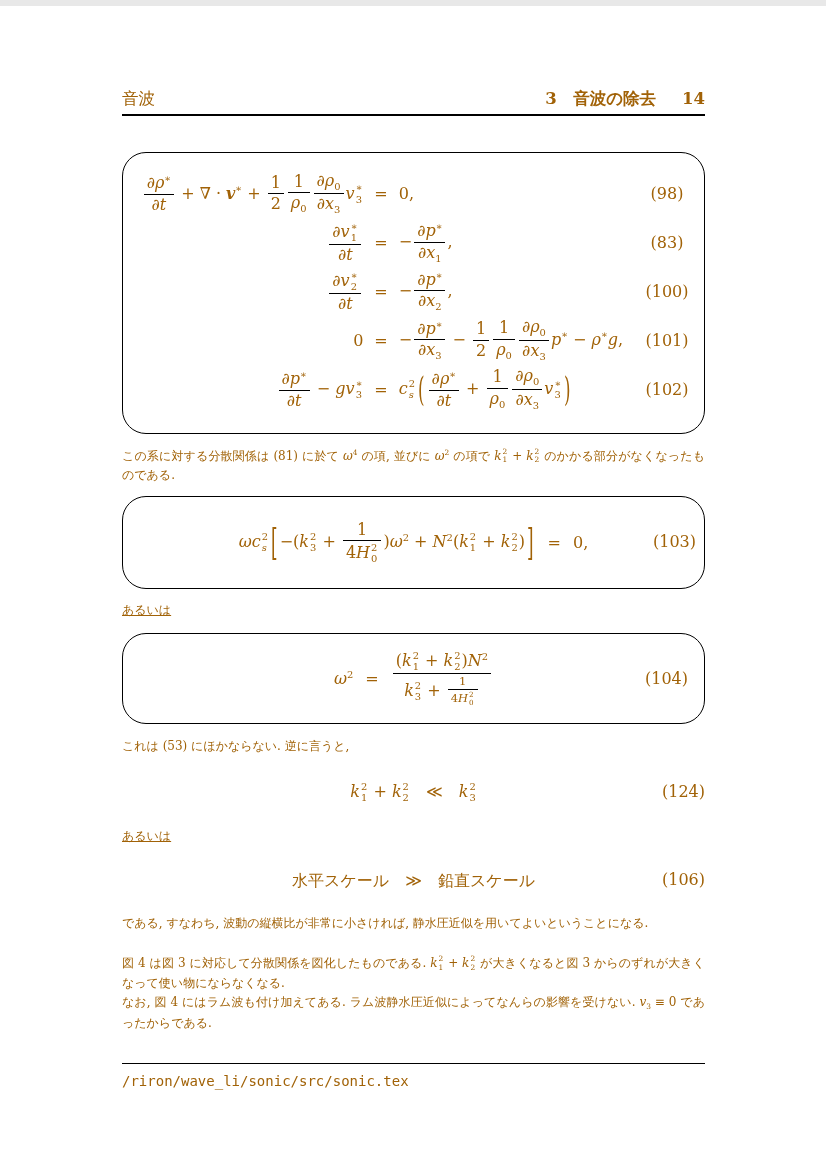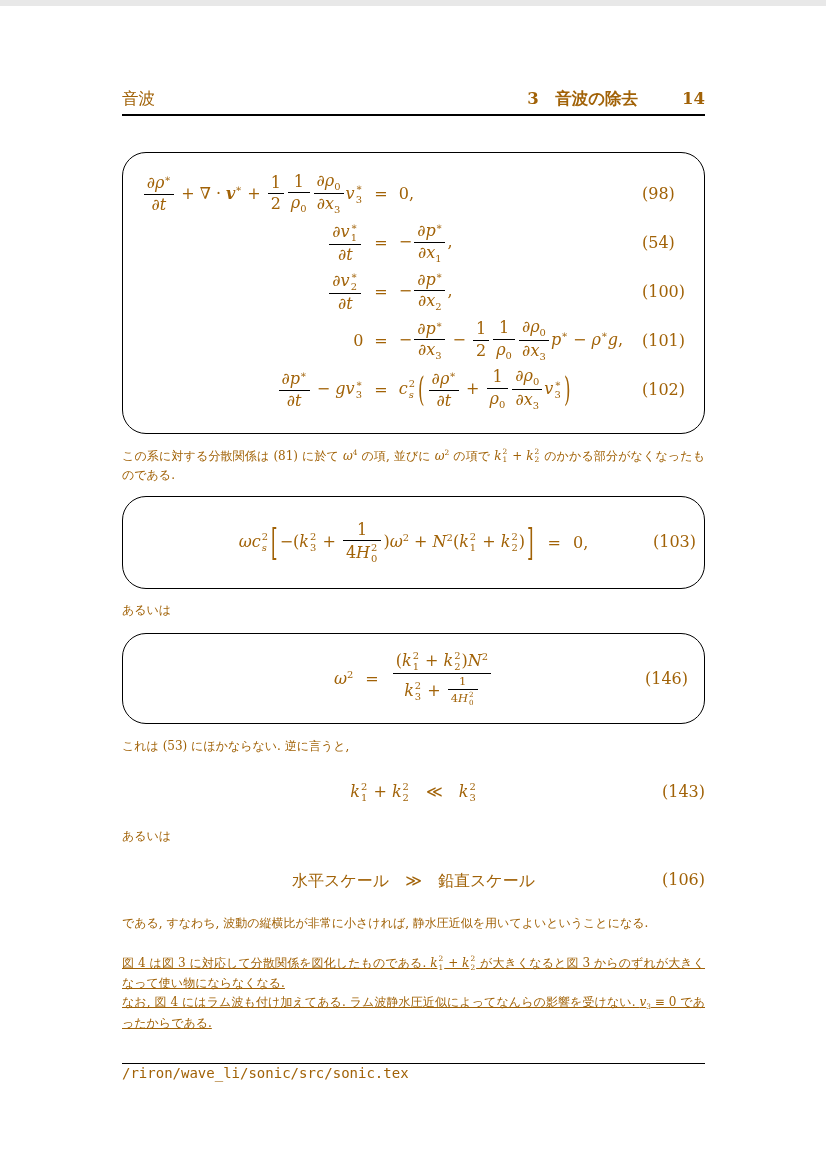--- a/index.html
+++ b/index.html
@@ -6,34 +6,34 @@
   .sheet {
     width:826px; height:1169px; position:relative; margin:6px auto;
     background:#ffffff; color:#a16207;
     font-family:"DejaVu Serif","Liberation Serif",serif;
     overflow:hidden;
   }
   .content { position:absolute; left:122px; top:0; width:583px; padding-top:83px; }
 
   
   .hdr { display:flex; justify-content:space-between; align-items:baseline; font-size:16.5px; line-height:1.2; }
-  .hdr-right { display:flex; align-items:baseline; gap:44px; font-weight:bold; }
+  .hdr-right { display:flex; align-items:baseline; gap:26px; font-weight:bold; }
   .hrule { border-bottom:2px solid #000; margin-top:5px; }
 
   
   .eqbox { border:1.3px solid #000; border-radius:24px; margin-top:36px; padding:14px 12px 16px 12px; }
   .eqbox.box2 { margin-top:10px; padding:24px 4px; }
   .eqbox.box3 { margin-top:8px;  padding:16px 12px; }
 
   
   .eqrow { display:flex; align-items:center; margin:5px 0; font-size:16px; line-height:1.2; }
   .eqrow .lhs { flex:0 0 41%; text-align:right; }
   .eqrow .rel { flex:0 0 auto; padding:0 11px; }
   .eqrow .rhs { flex:1 1 auto; text-align:left; }
-  .eqrow .num { flex:0 0 50px; text-align:left; font-style:normal; }
+  .eqrow .num { flex:0 0 50px; text-align:center; font-style:normal; }
 
   
   .eqrow-c { position:relative; display:flex; align-items:center; justify-content:center; font-size:16px; line-height:1.2; }
   .eqrow-c .rel { padding:0 12px; }
   .eqrow-c .num { position:absolute; right:4px; top:50%; transform:translateY(-50%); }
   .disp { margin:24px 0; }
   .disp .num { right:0; }
   .disp .rel { padding:0 16px; }
 
   
@@ -45,28 +45,28 @@
   .sp span { display:block; }
   sup,sub { font-size:0.62em; }
   .bg { display:inline-block; transform:scaleY(2.0); font-size:1.05em; vertical-align:middle; padding:0 2px; font-weight:300; }
   .bk { display:inline-block; transform:scaleY(2.25); font-size:1.05em; vertical-align:middle; padding:0 2px; font-weight:300; }
   .bv { font-style:italic; font-weight:bold; }
   i { font-style:italic; }
 
   
   .para { font-size:12px; line-height:1.63; margin:13px 0 10px; text-align:justify; }
   .para .sp { vertical-align:-0.32em; }
-  .tight { margin:12px 0; }
-  .nomargin { margin:0;text-decoration:underline; }
+  .tight { margin:12px 0;text-decoration:underline; }
+  .nomargin { margin:0; }
   .fig-block { margin-top:21px; }
 
   
   .footer {
     position:absolute; left:122px; top:1057px; width:583px;
-    border-top:1px solid #000; padding-top:1px;
+    border-top:1px solid #000; padding-top:9px;
     display:flex; justify-content:space-between; align-items:flex-start;
     font-size:15px;
   }
   .footer .src { font-family:"DejaVu Sans Mono","Liberation Mono",monospace; font-size:14px; }
 </style>
 </head>
 <body>
 
 <div class="sheet">
   <div class="content">
@@ -84,21 +84,21 @@
       <div class="eqrow">
         <span class="lhs"><span class="fr"><span class="nu">∂<i>ρ</i><sup>∗</sup></span><span class="de">∂<i>t</i></span></span> + ∇ · <span class="bv">v</span><sup>∗</sup> + <span class="fr"><span class="nu">1</span><span class="de">2</span></span><span class="fr"><span class="nu">1</span><span class="de"><i>ρ</i><sub>0</sub></span></span><span class="fr"><span class="nu">∂<i>ρ</i><sub>0</sub></span><span class="de">∂<i>x</i><sub>3</sub></span></span><i>v</i><span class="sp"><span>∗</span><span>3</span></span></span>
         <span class="rel">=</span>
         <span class="rhs">0,</span>
         <span class="num">(98)</span>
       </div>
       <div class="eqrow">
         <span class="lhs"><span class="fr"><span class="nu">∂<i>v</i><span class="sp"><span>∗</span><span>1</span></span></span><span class="de">∂<i>t</i></span></span></span>
         <span class="rel">=</span>
         <span class="rhs">−<span class="fr"><span class="nu">∂<i>p</i><sup>∗</sup></span><span class="de">∂<i>x</i><sub>1</sub></span></span>,</span>
-        <span class="num">(54)</span>
+        <span class="num">(83)</span>
       </div>
       <div class="eqrow">
         <span class="lhs"><span class="fr"><span class="nu">∂<i>v</i><span class="sp"><span>∗</span><span>2</span></span></span><span class="de">∂<i>t</i></span></span></span>
         <span class="rel">=</span>
         <span class="rhs">−<span class="fr"><span class="nu">∂<i>p</i><sup>∗</sup></span><span class="de">∂<i>x</i><sub>2</sub></span></span>,</span>
         <span class="num">(100)</span>
       </div>
       <div class="eqrow">
         <span class="lhs">0</span>
         <span class="rel">=</span>
@@ -124,31 +124,31 @@
       </div>
     </div>
 
     <p class="para tight">あるいは</p>
 
     <div class="eqbox box3">
       <div class="eqrow-c">
         <span class="lhs"><i>ω</i><sup>2</sup></span>
         <span class="rel">=</span>
         <span class="rhs"><span class="fr"><span class="nu">(<i>k</i><span class="sp"><span>2</span><span>1</span></span> + <i>k</i><span class="sp"><span>2</span><span>2</span></span>)<i>N</i><sup>2</sup></span><span class="de"><i>k</i><span class="sp"><span>2</span><span>3</span></span> + <span class="fr fs"><span class="nu">1</span><span class="de">4<i>H</i><span class="sp"><span>2</span><span>0</span></span></span></span></span></span></span>
-        <span class="num">(146)</span>
+        <span class="num">(104)</span>
       </div>
     </div>
 
     <p class="para">これは (53) にほかならない. 逆に言うと,</p>
 
     <div class="eqrow-c disp">
       <span class="lhs"><i>k</i><span class="sp"><span>2</span><span>1</span></span> + <i>k</i><span class="sp"><span>2</span><span>2</span></span></span>
       <span class="rel">≪</span>
       <span class="rhs"><i>k</i><span class="sp"><span>2</span><span>3</span></span></span>
-      <span class="num">(143)</span>
+      <span class="num">(124)</span>
     </div>
 
     <p class="para tight">あるいは</p>
 
     <div class="eqrow-c disp">
       <span class="lhs">水平スケール</span>
       <span class="rel">≫</span>
       <span class="rhs">鉛直スケール</span>
       <span class="num">(106)</span>
     </div>

